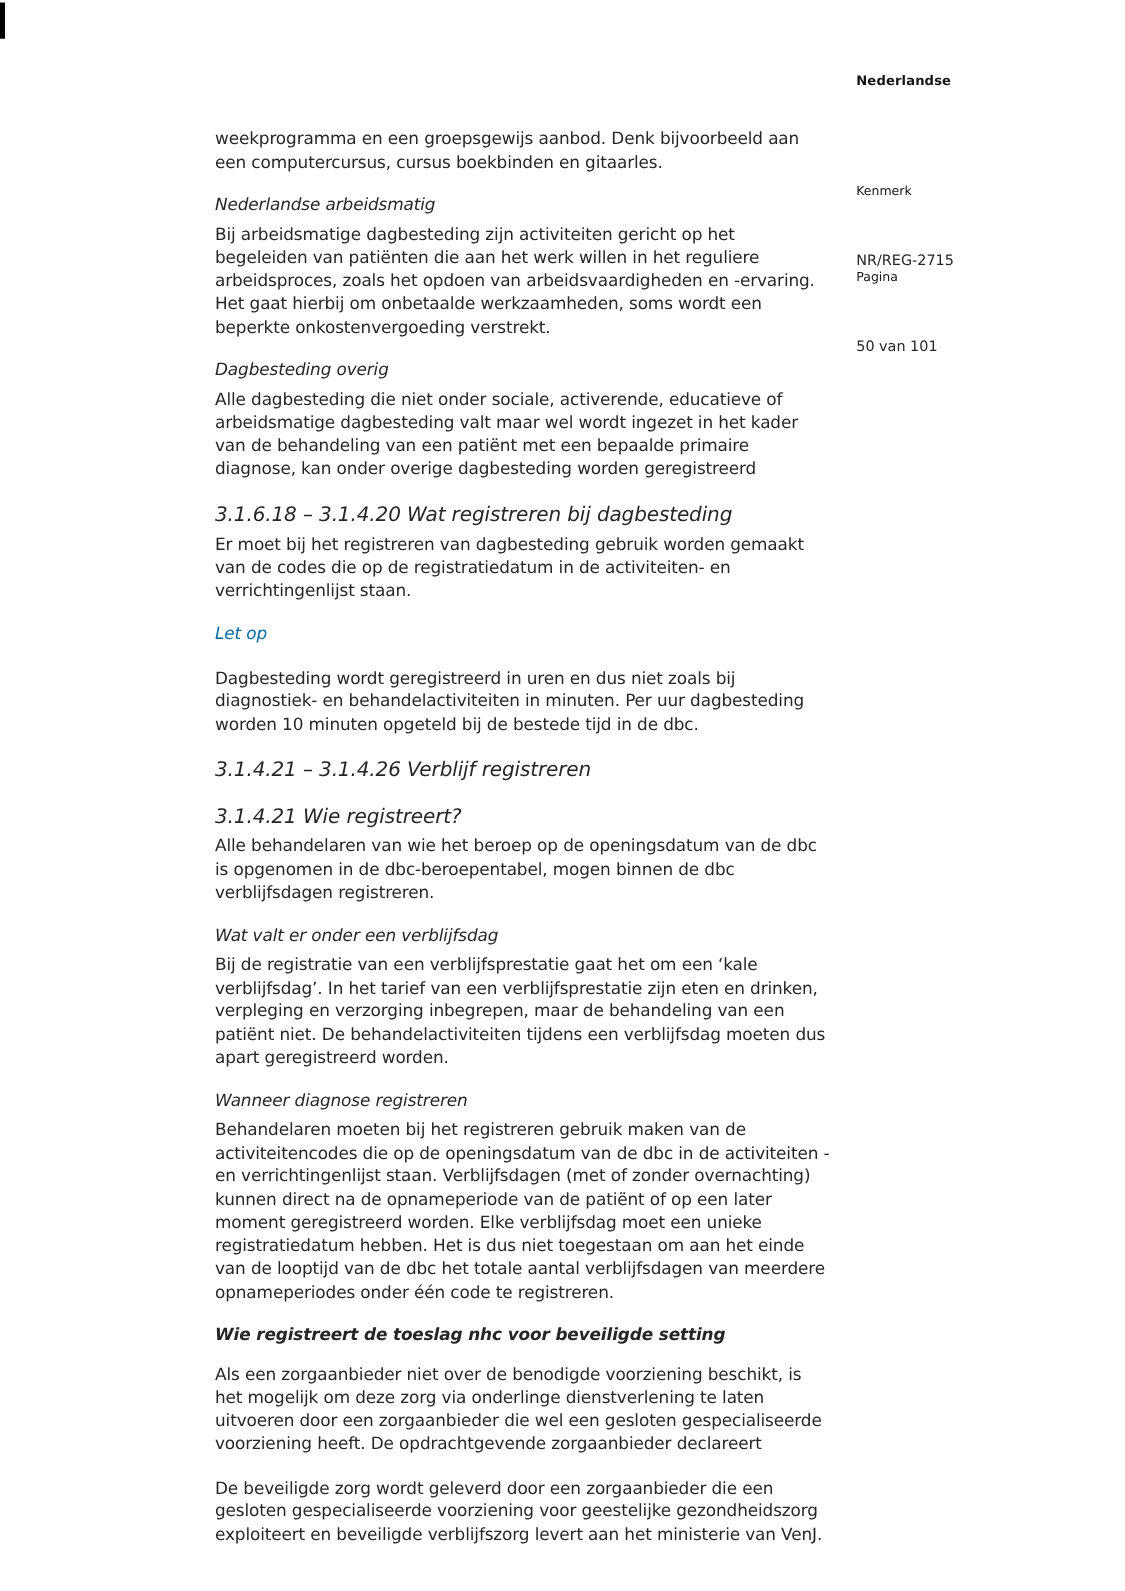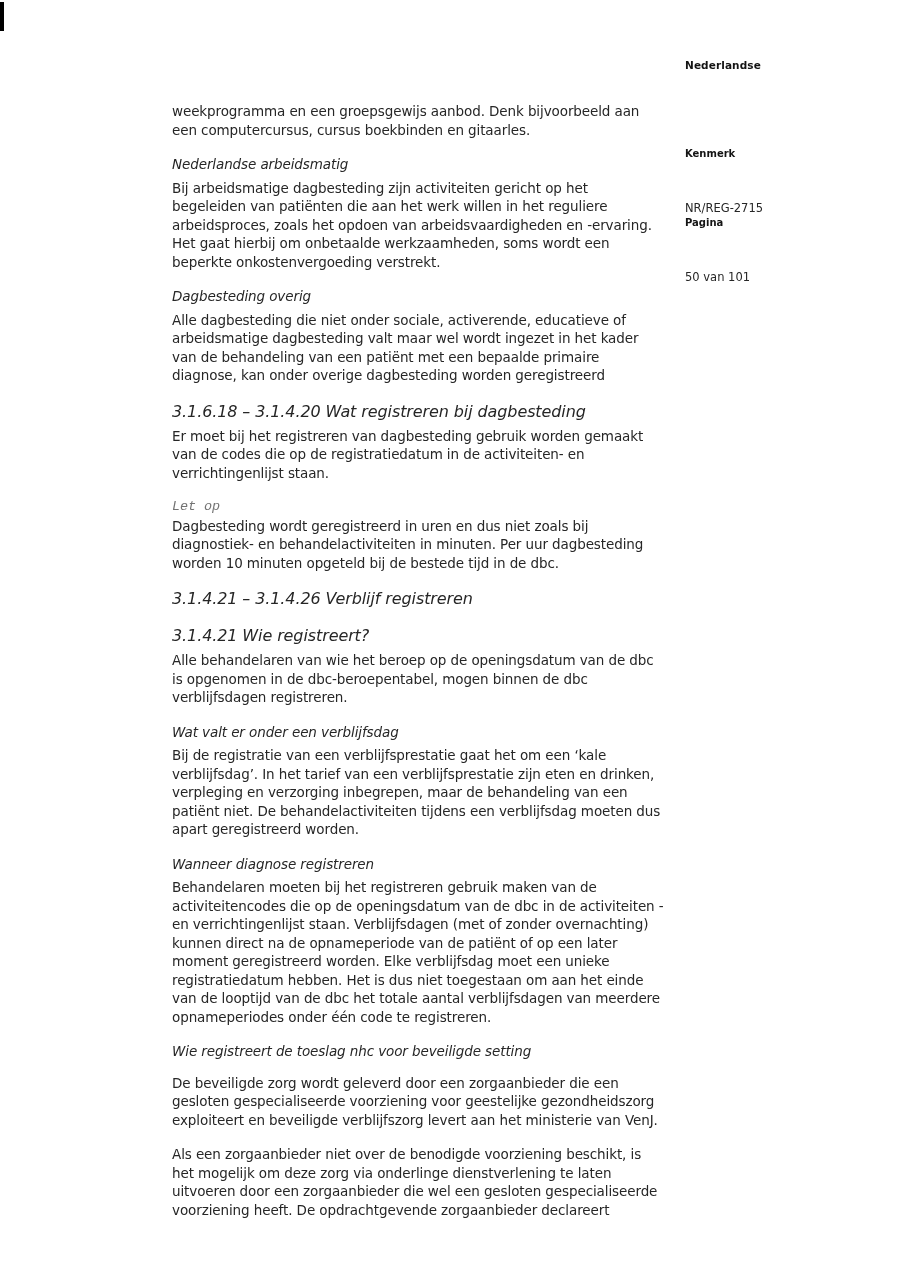--- a/index.html
+++ b/index.html
@@ -27,21 +27,21 @@
     font-weight: bold;
     color: #141414;
     letter-spacing: 0.1px;
     white-space: pre;
   }
   .meta-block { position: absolute; left: 685px; white-space: pre; }
   .meta-block.kenmerk { top: 109px; }
   .meta-block.pagina  { top: 178px; }
   .meta-label {
     font-size: 10px;
-    font-weight: bold;
+    font-weight: normal;
     color: #141414;
     line-height: 14px;
   }
   .meta-value {
     font-size: 11.5px;
     color: #262626;
     line-height: 15px;
     margin-top: 2px;
   }
   
@@ -58,37 +58,36 @@
     white-space: pre;
   }
   .h-small {
     font-style: italic;
     font-weight: normal;
     font-size: 13.5px;
     line-height: 18.5px;
     margin: 16px 0 5px 0;
     white-space: pre;
   }
-  .h-small.tight { margin-bottom: 13px; }
+  .h-small.tight { margin-bottom: 13px; font-weight: bold; }
   .h-section {
     font-style: italic;
     font-weight: normal;
     font-size: 16px;
     line-height: 21px;
     margin: 16px 0 5px 0;
     white-space: pre;
   }
   .note-label {
     font-style: italic;
-    color: #737373;
+    color: #0369a1;
     margin: 16px 0 0 0;
     white-space: pre;
-    font-family: Liberation Mono, monospace;
   }
-  .para.tight { margin-top: 0; }
+  .para.tight { margin-top: 17px; }
 </style>
 </head>
 <body>
 
 <div class="page">
 
   <div class="corner-mark"></div>
 
   <div class="org-name">Nederlandse Zorgautoriteit</div>
 
@@ -138,22 +137,22 @@
     <h3 class="h-small">Wanneer diagnose registreren</h3>
     <p class="para">Behandelaren moeten bij het registreren gebruik maken van de
 activiteitencodes die op de openingsdatum van de dbc in de activiteiten -
 en verrichtingenlijst staan. Verblijfsdagen (met of zonder overnachting)
 kunnen direct na de opnameperiode van de patiënt of op een later
 moment geregistreerd worden. Elke verblijfsdag moet een unieke
 registratiedatum hebben. Het is dus niet toegestaan om aan het einde
 van de looptijd van de dbc het totale aantal verblijfsdagen van meerdere
 opnameperiodes onder één code te registreren.</p>
     <h3 class="h-small tight">Wie registreert de toeslag nhc voor beveiligde setting</h3>
-    <p class="para tight">De beveiligde zorg wordt geleverd door een zorgaanbieder die een
-gesloten gespecialiseerde voorziening voor geestelijke gezondheidszorg
-exploiteert en beveiligde verblijfszorg levert aan het ministerie van VenJ.</p>
     <p class="para">Als een zorgaanbieder niet over de benodigde voorziening beschikt, is
 het mogelijk om deze zorg via onderlinge dienstverlening te laten
 uitvoeren door een zorgaanbieder die wel een gesloten gespecialiseerde
 voorziening heeft. De opdrachtgevende zorgaanbieder declareert</p>
+    <p class="para tight">De beveiligde zorg wordt geleverd door een zorgaanbieder die een
+gesloten gespecialiseerde voorziening voor geestelijke gezondheidszorg
+exploiteert en beveiligde verblijfszorg levert aan het ministerie van VenJ.</p>
   </div>
 
 </div>
 
 </body></html>

